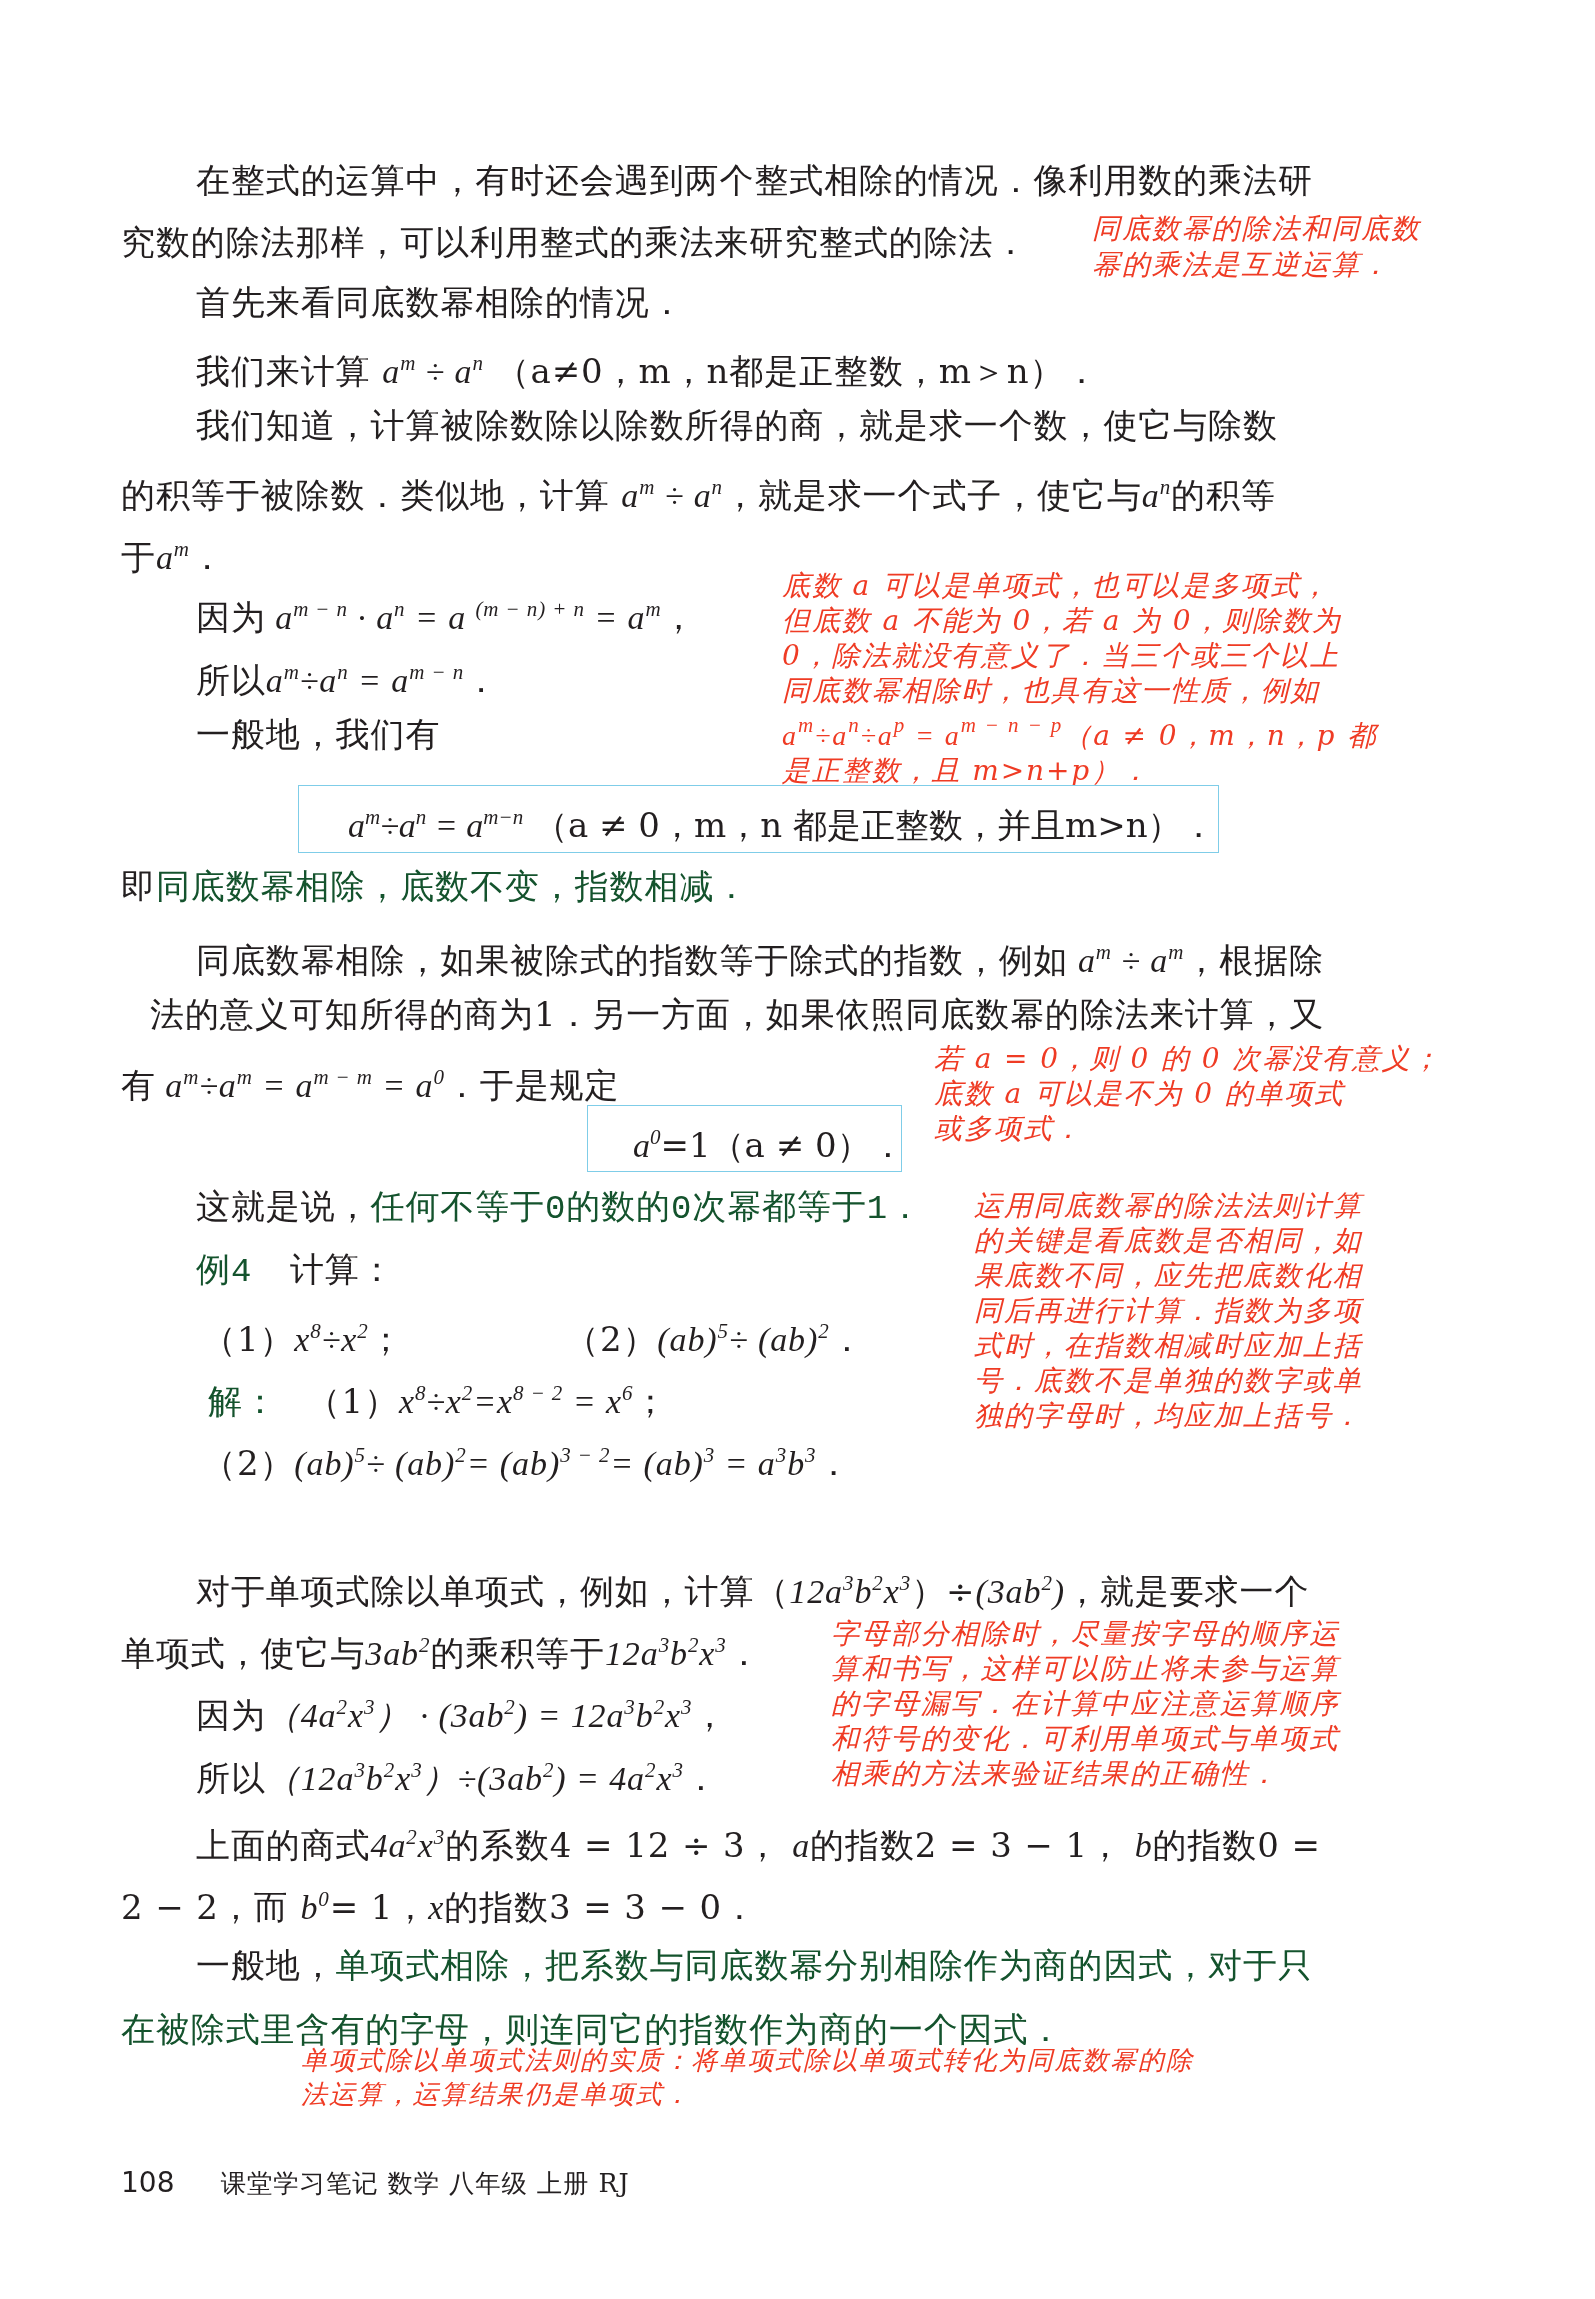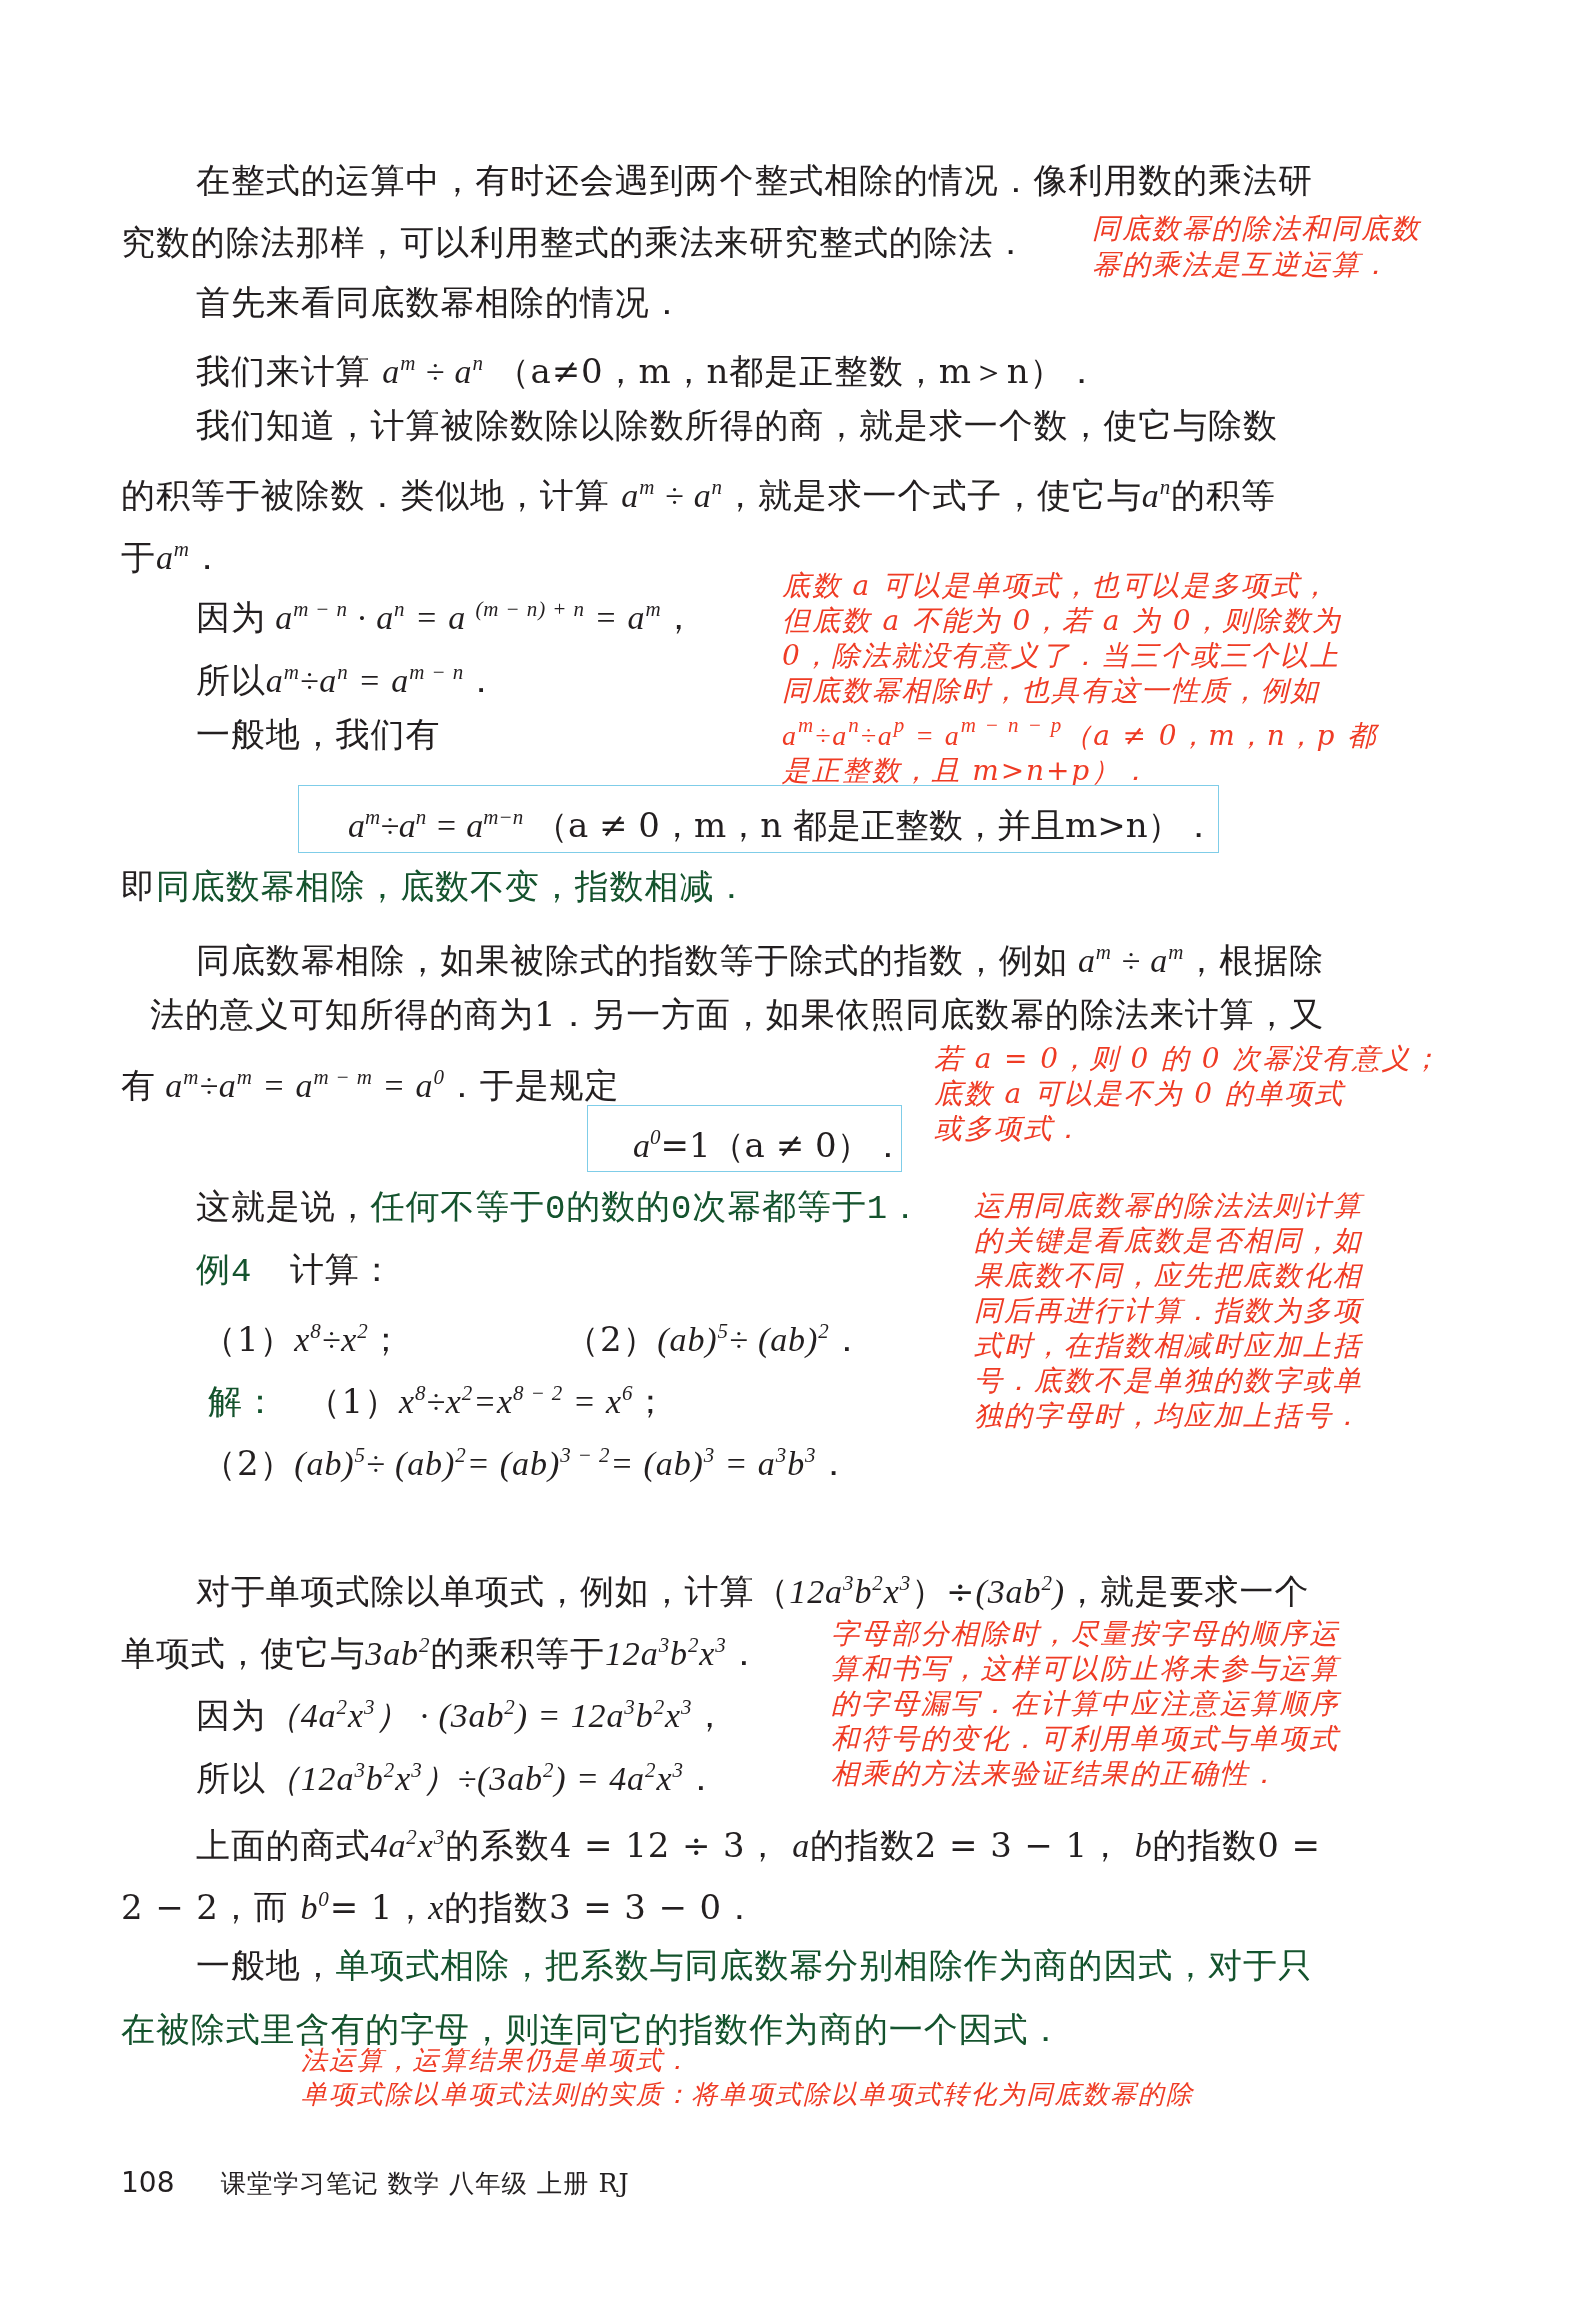--- a/index.html
+++ b/index.html
@@ -163,21 +163,21 @@
 </div>
 
 <div class="line ind" style="top:1945px;">
   <span>一般地，</span><span class="blue">单项式相除，把系数与同底数幂分别相除作为商的因式，对于只</span>
 </div>
 <div class="line noind" style="top:2009px;">
   <span class="blue">在被除式里含有的字母，则连同它的指数作为商的一个因式．</span>
 </div>
 
 <div class="note" style="left:301px; top:2043px; font-size:26px; line-height:34px;">
+  <div>单项式除以单项式法则的实质：将单项式除以单项式转化为同底数幂的除</div>
   <div>法运算，运算结果仍是单项式．</div>
-  <div>单项式除以单项式法则的实质：将单项式除以单项式转化为同底数幂的除</div>
 </div>
 
 <div class="footer">
   <span class="pg">108</span>
   <span class="ttl">课堂学习笔记 数学 八年级 上册 RJ</span>
 </div>
 
 
 </body></html>

